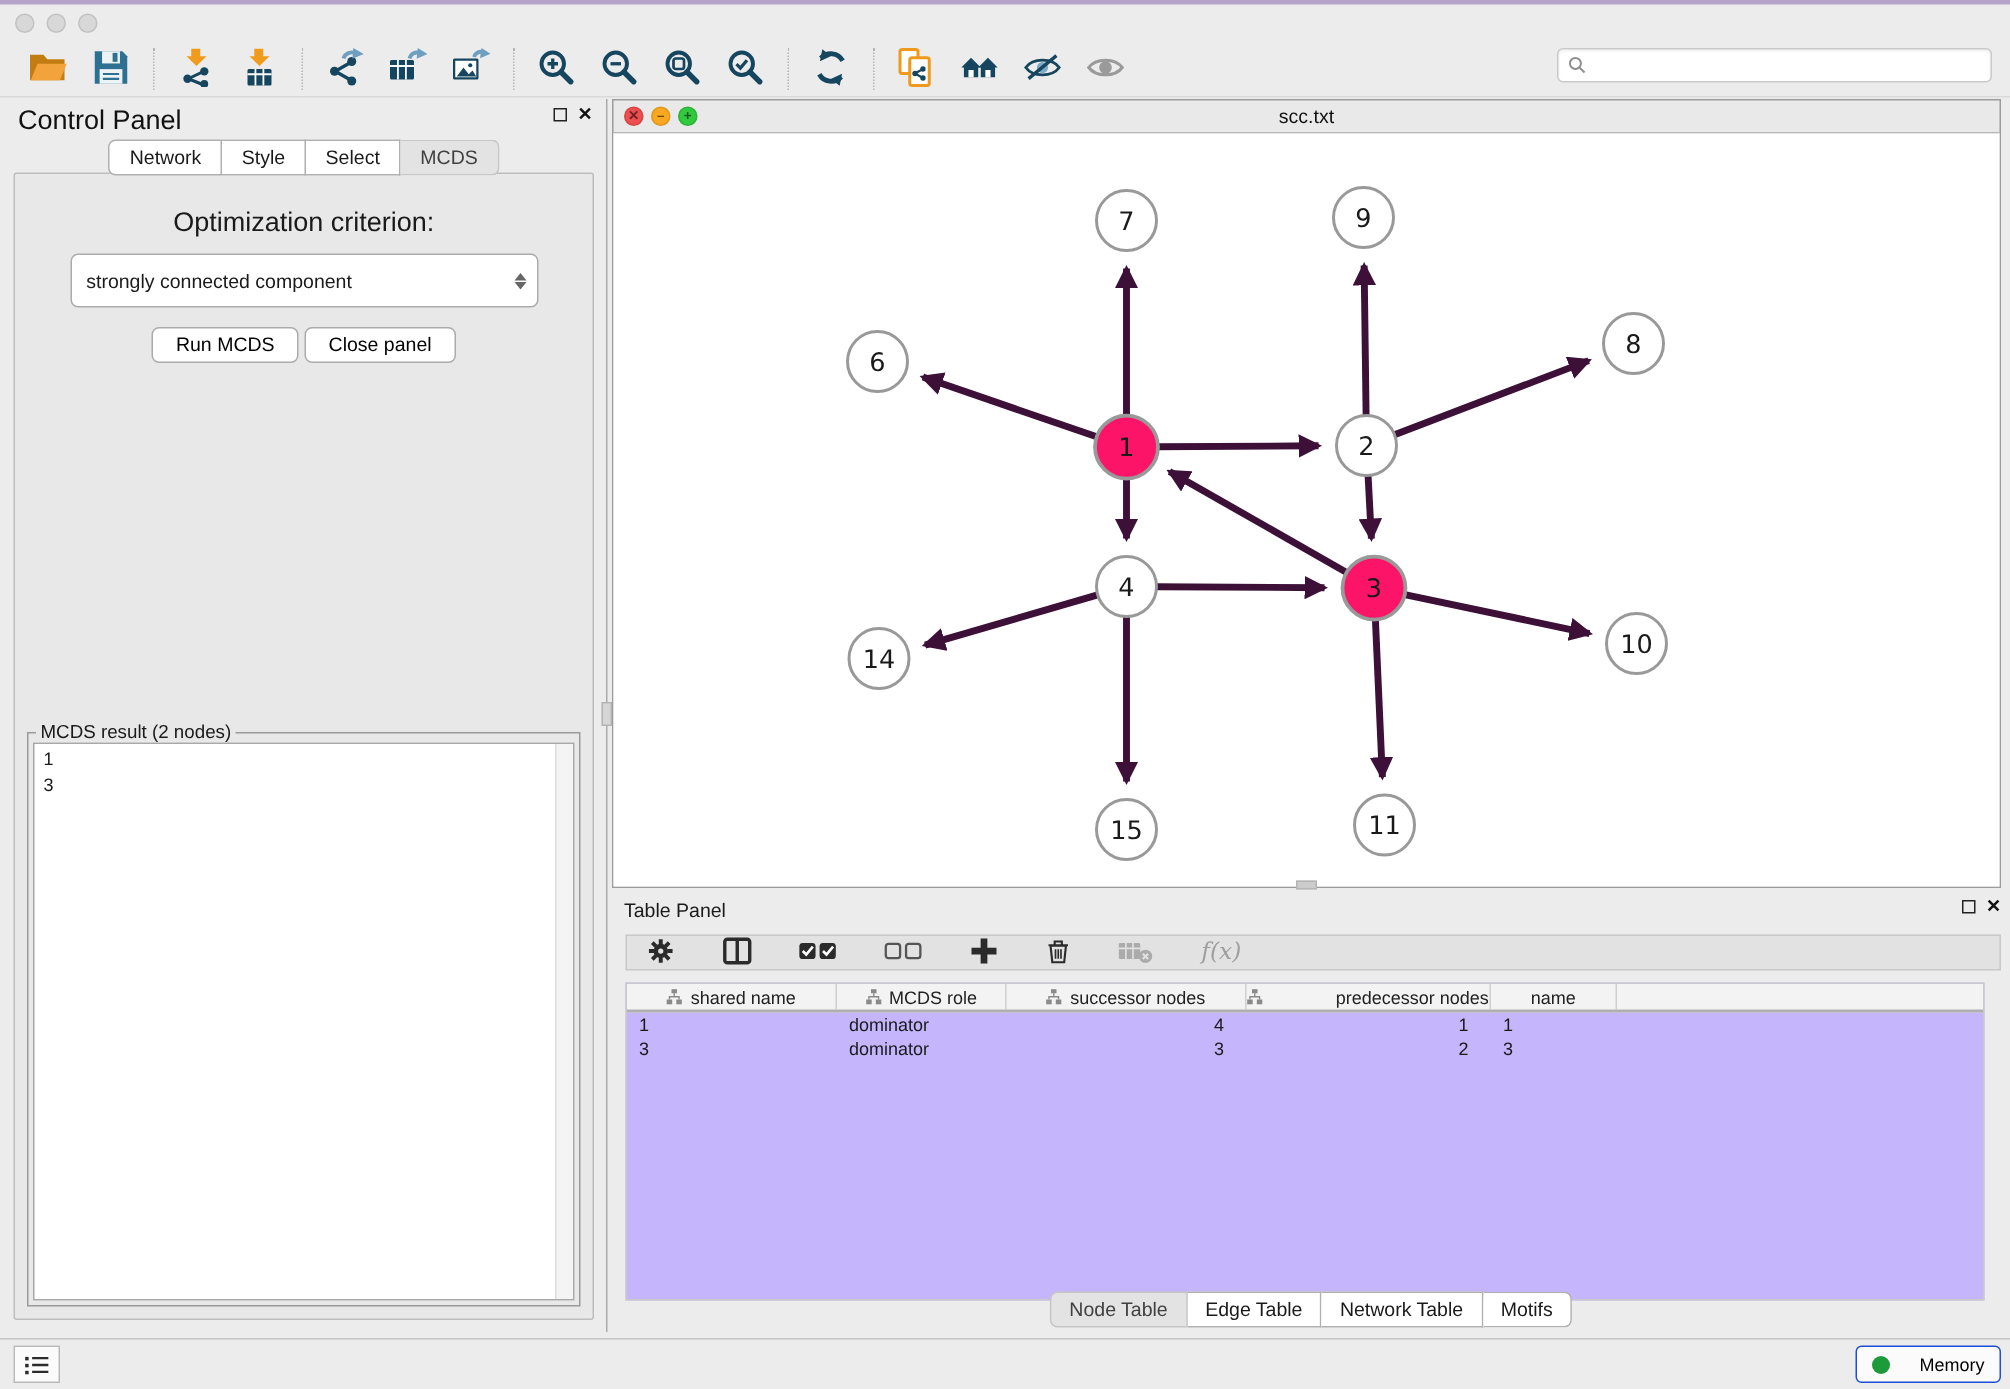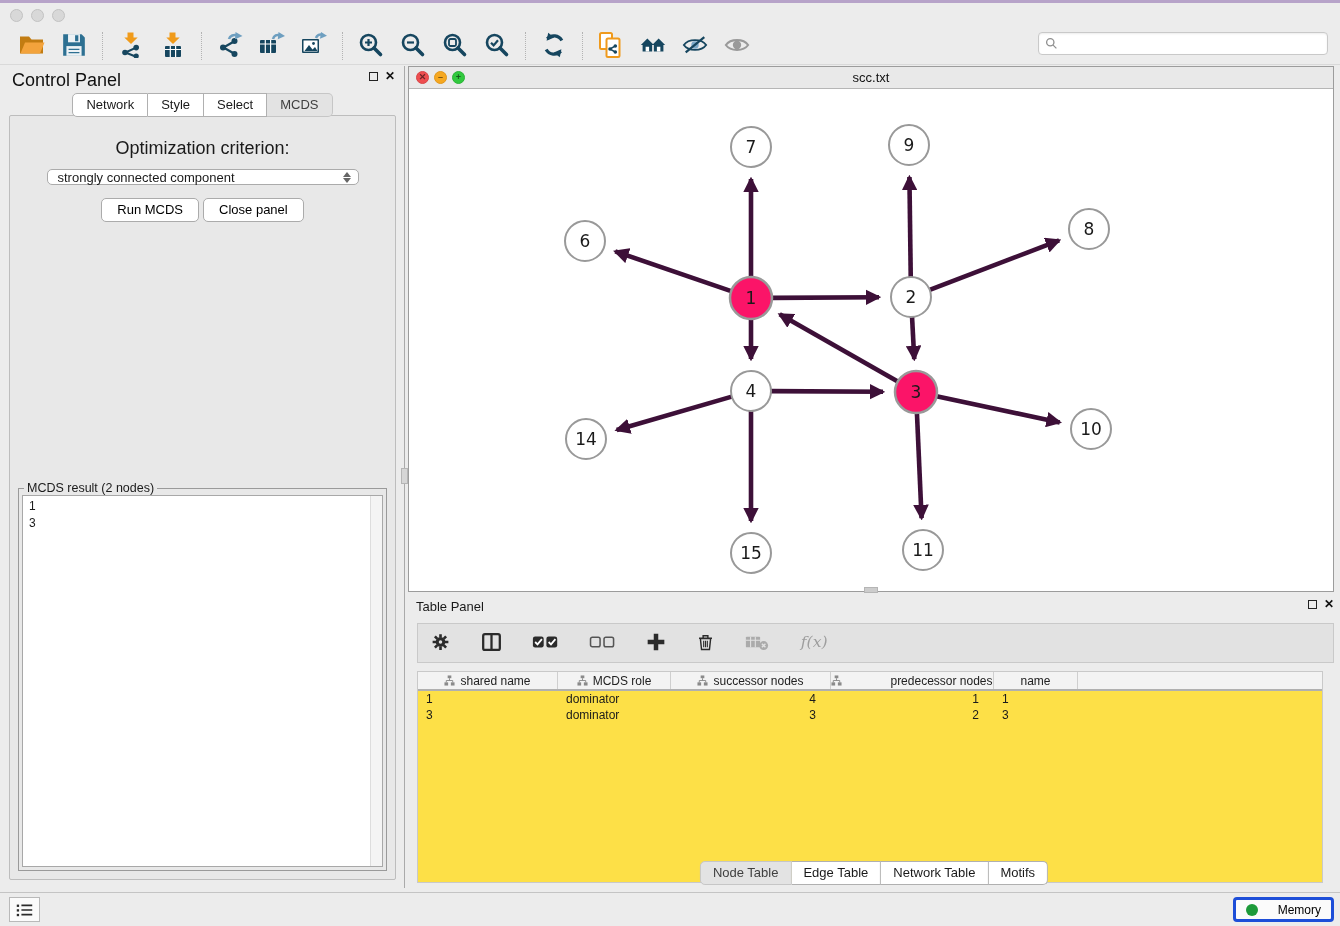--- a/index.html
+++ b/index.html
@@ -31,21 +31,21 @@
   .panel-ctrls { position:absolute; right:6px; top:2px; display:flex; gap:7px; align-items:center; }
   .float-box { width:9px; height:9px; border:1.5px solid #222; background:transparent; }
   .close-x { font-size:12px; font-weight:bold; color:#111; line-height:1; }
   .cp-tabs { display:flex; justify-content:center; position:relative; z-index:2; margin-top:5px; }
   .tab { padding:3px 13px 4px; background:#fff; border:1px solid #b0b0b0; border-left-width:0; font-size:13px; cursor:default; }
   .tab:first-child { border-left-width:1px; border-radius:5px 0 0 5px;text-align:right; }
   .tab:last-child { border-radius:0 5px 5px 0; }
   .tab.active { background:#e3e3e3; color:#404040; border-color:#c6c6c6; }
   .cp-body { position:absolute; left:5px; right:5px; top:47px; bottom:8px; background:#e8e8e8; border:1px solid #bdbdbd; border-radius:2px; }
   .opt-label { text-align:center; margin-top:22px; font-size:18px; }
-  .criterion-select { margin:10px auto 0; width:312px; height:16px; background:#fff; border:1px solid #ababab; border-radius:5px; display:flex; align-items:center; padding:0 4px 0 10px; font-size:13px; }
+  .criterion-select { margin:10px auto 0; width:312px; height:36px; background:#fff; border:1px solid #ababab; border-radius:5px; display:flex; align-items:center; padding:0 4px 0 10px; font-size:13px; }
   .criterion-select .sel-label { flex:1; }
   .stepper { width:14px; display:flex; flex-direction:column; align-items:center; gap:1px; }
   .stepper i { width:0; height:0; border-left:4px solid transparent; border-right:4px solid transparent; }
   .stepper .up { border-bottom:5px solid #666; }
   .stepper .down { border-top:5px solid #666; }
   .cp-buttons { display:flex; justify-content:center; gap:4px; margin-top:13px; }
   .btn { background:#fff; border:1px solid #ababab; border-radius:5px; padding:3px 15px 4px; font-size:13px; font-family:inherit; cursor:default; }
   .result-box { position:absolute; left:8px; right:8px; top:372px; bottom:8px; border:1px solid #9a9a9a; }
   .result-legend { position:absolute; top:-8px; left:5px; background:#e8e8e8; padding:0 3px; font-size:12.5px; }
   .result-inner { position:absolute; left:3px; right:3px; top:6px; bottom:3px; background:#fff; border:1px solid #a8a8a8; }
@@ -66,39 +66,39 @@
   .tl.yellow { background:#f6a821; border:1px solid #e0971c; }
   .tl.green { background:#31c93e; border:1px solid #2bb337; }
   .net-title { position:absolute; left:0; right:0; top:3px; text-align:center; font-size:13px; color:#111; }
   .net-canvas { position:absolute; left:0; right:0; top:22px; bottom:0; background:#fff; }
   .net-grip { position:absolute; left:50%; bottom:-2px; width:14px; height:6px; margin-left:-7px; background:#ccc; border:1px solid #b5b5b5; }
 
   
   .table-panel { position:absolute; left:408px; top:596px; width:932px; bottom:38px; }
   .tp-header { height:20px; position:relative; }
   .tp-title { position:absolute; left:8px; top:3px; font-size:13px; }
-  .tp-toolbar { margin:7px 6px 0 9px; height:40px; background:#e2e2e2; border:1px solid #c9c9c9; display:flex; align-items:center; padding:0 12px; gap:30px; }
+  .tp-toolbar { margin:7px 6px 0 9px; height:24px; background:#e2e2e2; border:1px solid #c9c9c9; display:flex; align-items:center; padding:0 12px; gap:30px; }
   .tp-btn { background:none; border:none; display:flex; align-items:center; cursor:default; }
   .tp-btn svg { height:22px; }
-  .tp-table { margin:8px 17px 0 9px; background:#fde047; border:1px solid #c9c9c9; height:212px; overflow:hidden; position:relative; }
+  .tp-table { margin:8px 17px 0 9px; background:#c4b5fd; border:1px solid #c9c9c9; height:212px; overflow:hidden; position:relative; }
   .th-row { display:flex; background:#f3f3f3; border-bottom:2px solid #b0b0b0; height:19px; }
   .th-cell { display:flex; align-items:center; justify-content:center; gap:5px; border-right:1px solid #cfcfcf; font-size:12px; color:#222; overflow:hidden; }
   .th-cell svg { width:11px; height:11px; flex:none; }
   .td-row { display:flex; height:16px; }
   .td-cell { font-size:12px; line-height:16px; overflow:hidden; white-space:nowrap; }
   .al { padding-left:8px; text-align:left; }
   .ar { padding-right:15px; text-align:right; }
   .tp-tabs { position:absolute; bottom:3px; left:50%; transform:translateX(-50%); display:flex; }
   .tp-tabs .tab { padding:3px 12px 4px; }
 
   
   .statusbar { position:absolute; left:0; right:0; bottom:0; height:34px; border-top:1px solid #c4c4c4; background:#ececec; }
   .list-btn { position:absolute; left:9px; top:4px; width:31px; height:25px; background:#fbfbfb; border:1px solid #b9b9b9; display:flex; align-items:center; justify-content:center; }
   .list-btn svg { width:17px; height:14px; }
-  .memory-btn { position:absolute; right:6px; top:4px; height:25px; background:#fbfbfb; border:3px solid #1d4ed8; border-radius:4px; display:flex; align-items:center; gap:20px; padding:0 10px; font-size:12px; font-family:inherit; }
+  .memory-btn { position:absolute; right:6px; top:4px; height:25px; background:#fbfbfb; border:1px solid #1d4ed8; border-radius:4px; display:flex; align-items:center; gap:20px; padding:0 10px; font-size:12px; font-family:inherit; }
   .mem-dot { width:12px; height:12px; border-radius:50%; background:#1d9a3a; }
 </style>
 </head>
 <body>
 
 <div class="top-accent"></div>
 
 <div class="titlebar">
   <div class="traffic">
     <span class="dot"></span>

